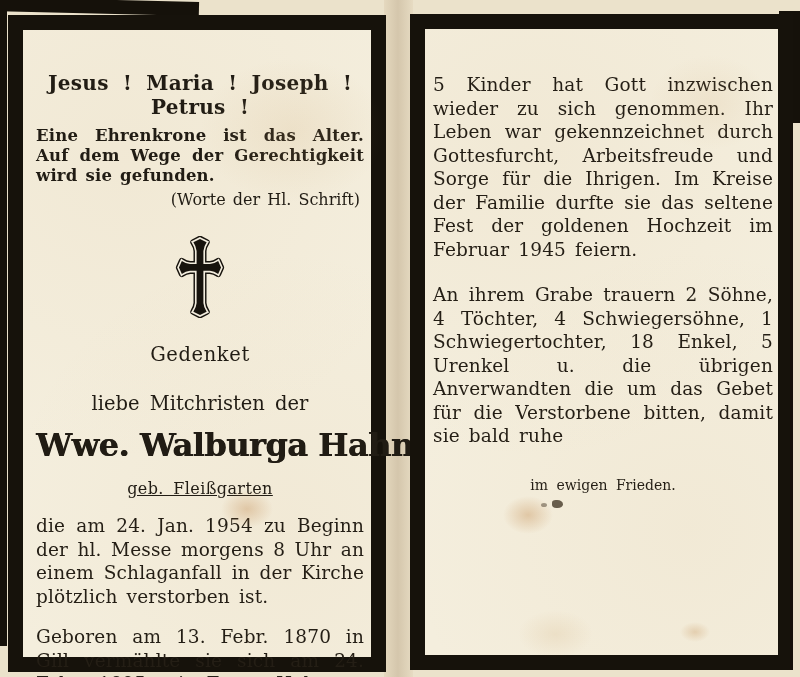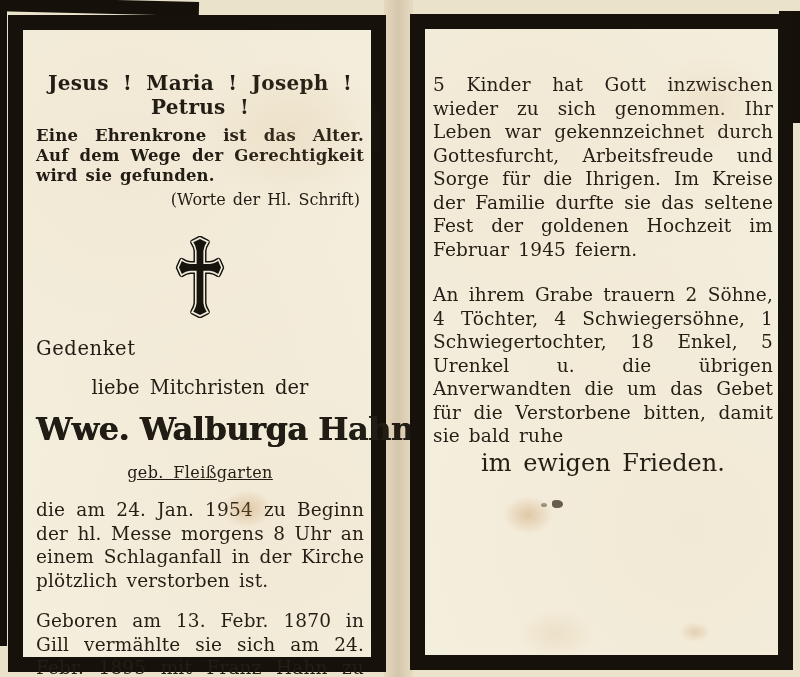--- a/index.html
+++ b/index.html
@@ -31,34 +31,34 @@
   #right-panel{left:410px;top:14px;width:383px;height:656px;}
   .content{position:relative;height:100%;}
   #left-panel .content{padding:0 7px 0 13px;}
   #right-panel .content{padding:0 5px 0 8px;}
   p{margin:0;}
   
   .invocation{margin-top:41px;font-size:20px;font-weight:bold;text-align:center;word-spacing:7px;letter-spacing:.3px;}
   .scripture{margin-top:7px;font-size:16.5px;line-height:20px;font-weight:bold;text-align:justify;word-spacing:2px;letter-spacing:.2px;}
   .scripture-source{margin-top:4px;font-size:16px;text-align:right;padding-right:4px;word-spacing:2px;}
   .cross-wrap{margin-top:27px;text-align:center;line-height:0;}
-  .gedenket{margin-top:19px;font-size:19.5px;letter-spacing:.6px;word-spacing:3px;}
-  .mitchristen{margin-top:16px;font-size:19.5px;text-align:center;word-spacing:4px;}
+  .gedenket{margin-top:25px;font-size:19.5px;text-align:center;letter-spacing:.6px;word-spacing:3px;}
+  .mitchristen{margin-top:26px;font-size:19.5px;text-align:center;word-spacing:4px;}
   .deceased-name{
     margin-top:11px;font-size:32px;font-weight:bold;text-align:center;
     letter-spacing:-.5px;text-shadow:.6px 0 0 currentColor;white-space:nowrap;
   }
   .maiden{margin-top:15px;font-size:16px;text-align:center;word-spacing:4px;letter-spacing:.4px;text-decoration:underline;}
   .para{font-size:18.5px;line-height:23.5px;text-align:justify;word-spacing:3px;letter-spacing:.15px;color:#241e15;}
   #left-panel .para1{margin-top:16px;}
   #left-panel .para2{margin-top:17px;}
   
   #right-panel .para1{margin-top:44px;}
   #right-panel .para2{margin-top:22px;}
-  .closing{margin-top:1px;font-size:24px;text-align:center;word-spacing:4px;color:#241e15;}
+  .closing{margin-top:29px;font-size:14px;text-align:center;word-spacing:4px;color:#241e15;}
   
   .stain{position:absolute;border-radius:50%;pointer-events:none;z-index:2;}
   #stain-l-top{left:200px;top:58px;width:185px;height:145px;background:radial-gradient(closest-side,rgba(200,158,98,.14),rgba(200,158,98,0));}
   #stain-l-mid{left:221px;top:490px;width:52px;height:38px;background:radial-gradient(closest-side,rgba(186,125,62,.32),rgba(186,125,62,0));}
   #stain-r-top{left:650px;top:55px;width:120px;height:95px;background:radial-gradient(closest-side,rgba(200,158,98,.12),rgba(200,158,98,0));}
   #stain-r-blob{left:503px;top:496px;width:50px;height:38px;background:radial-gradient(closest-side,rgba(188,128,64,.34),rgba(188,128,64,0));}
   #speck-r-1{left:552px;top:500px;width:11px;height:8px;background:rgba(58,45,28,.75);border-radius:40% 60% 55% 45%;}
   #speck-r-2{left:541px;top:503px;width:6px;height:4px;background:rgba(58,45,28,.45);}
   #stain-r-low{left:518px;top:610px;width:75px;height:48px;background:radial-gradient(closest-side,rgba(200,158,98,.16),rgba(200,158,98,0));}
   #stain-r-dot{left:680px;top:622px;width:30px;height:20px;background:radial-gradient(closest-side,rgba(190,134,70,.28),rgba(190,134,70,0));}

